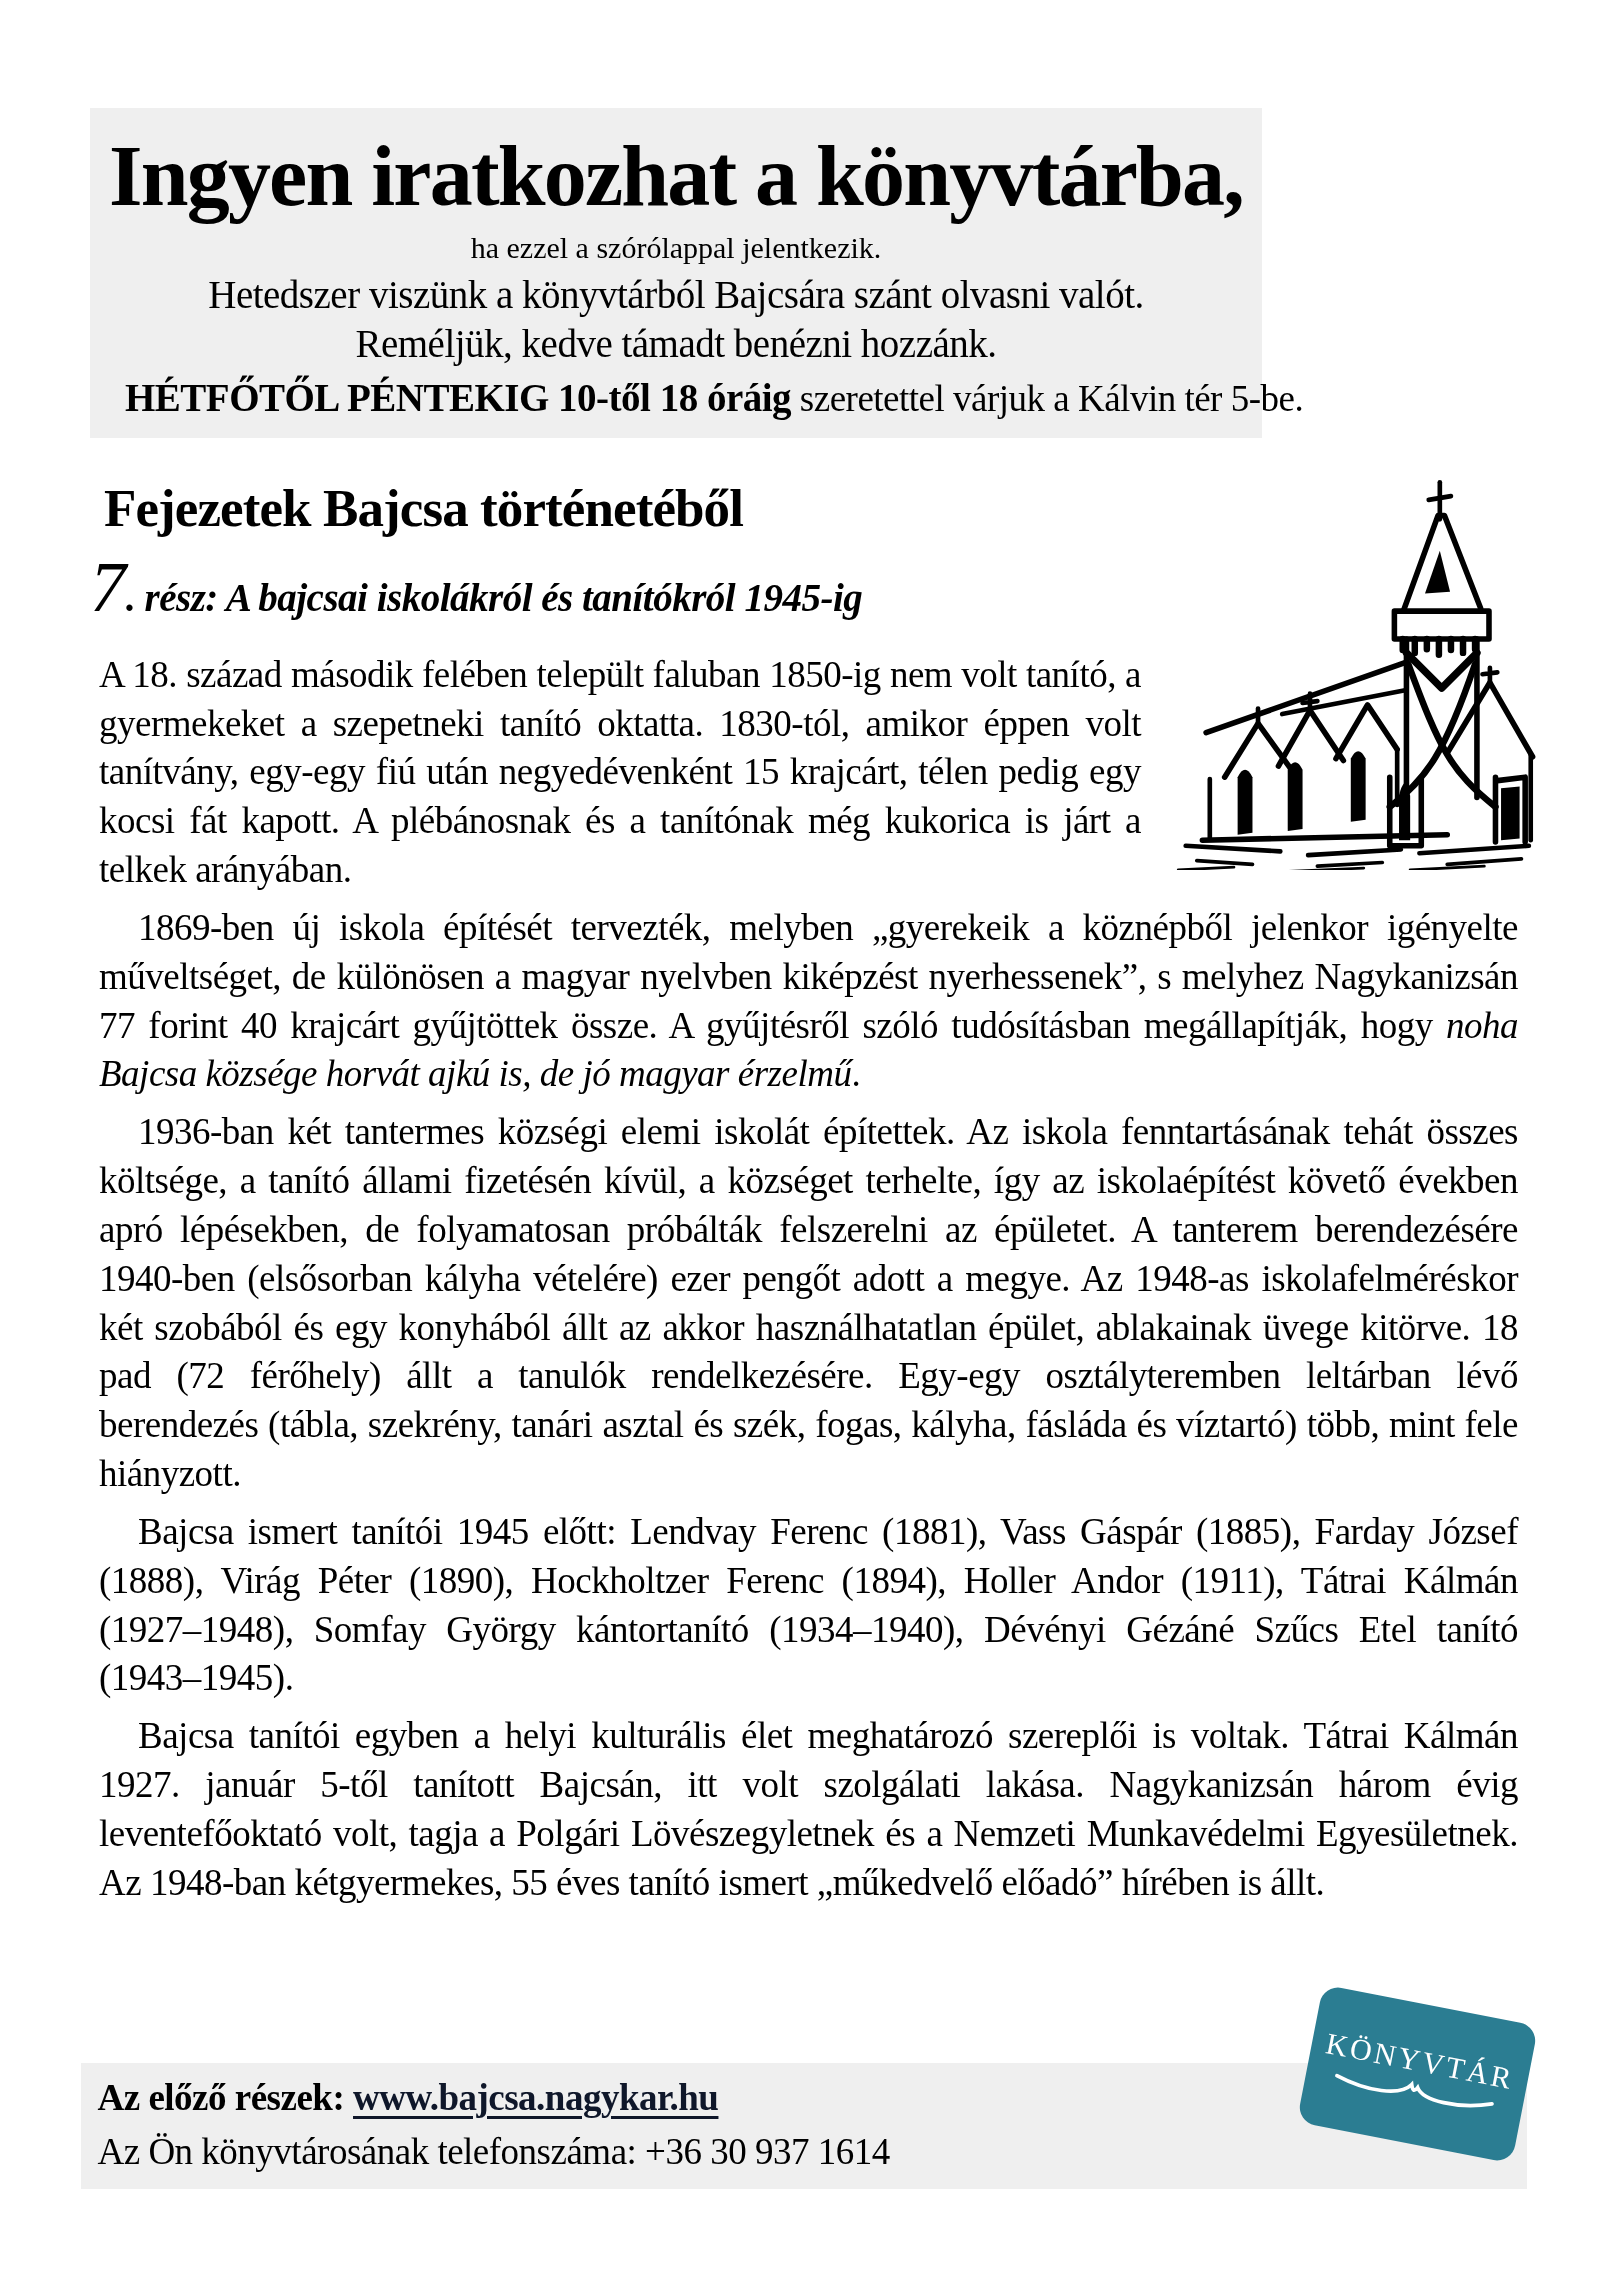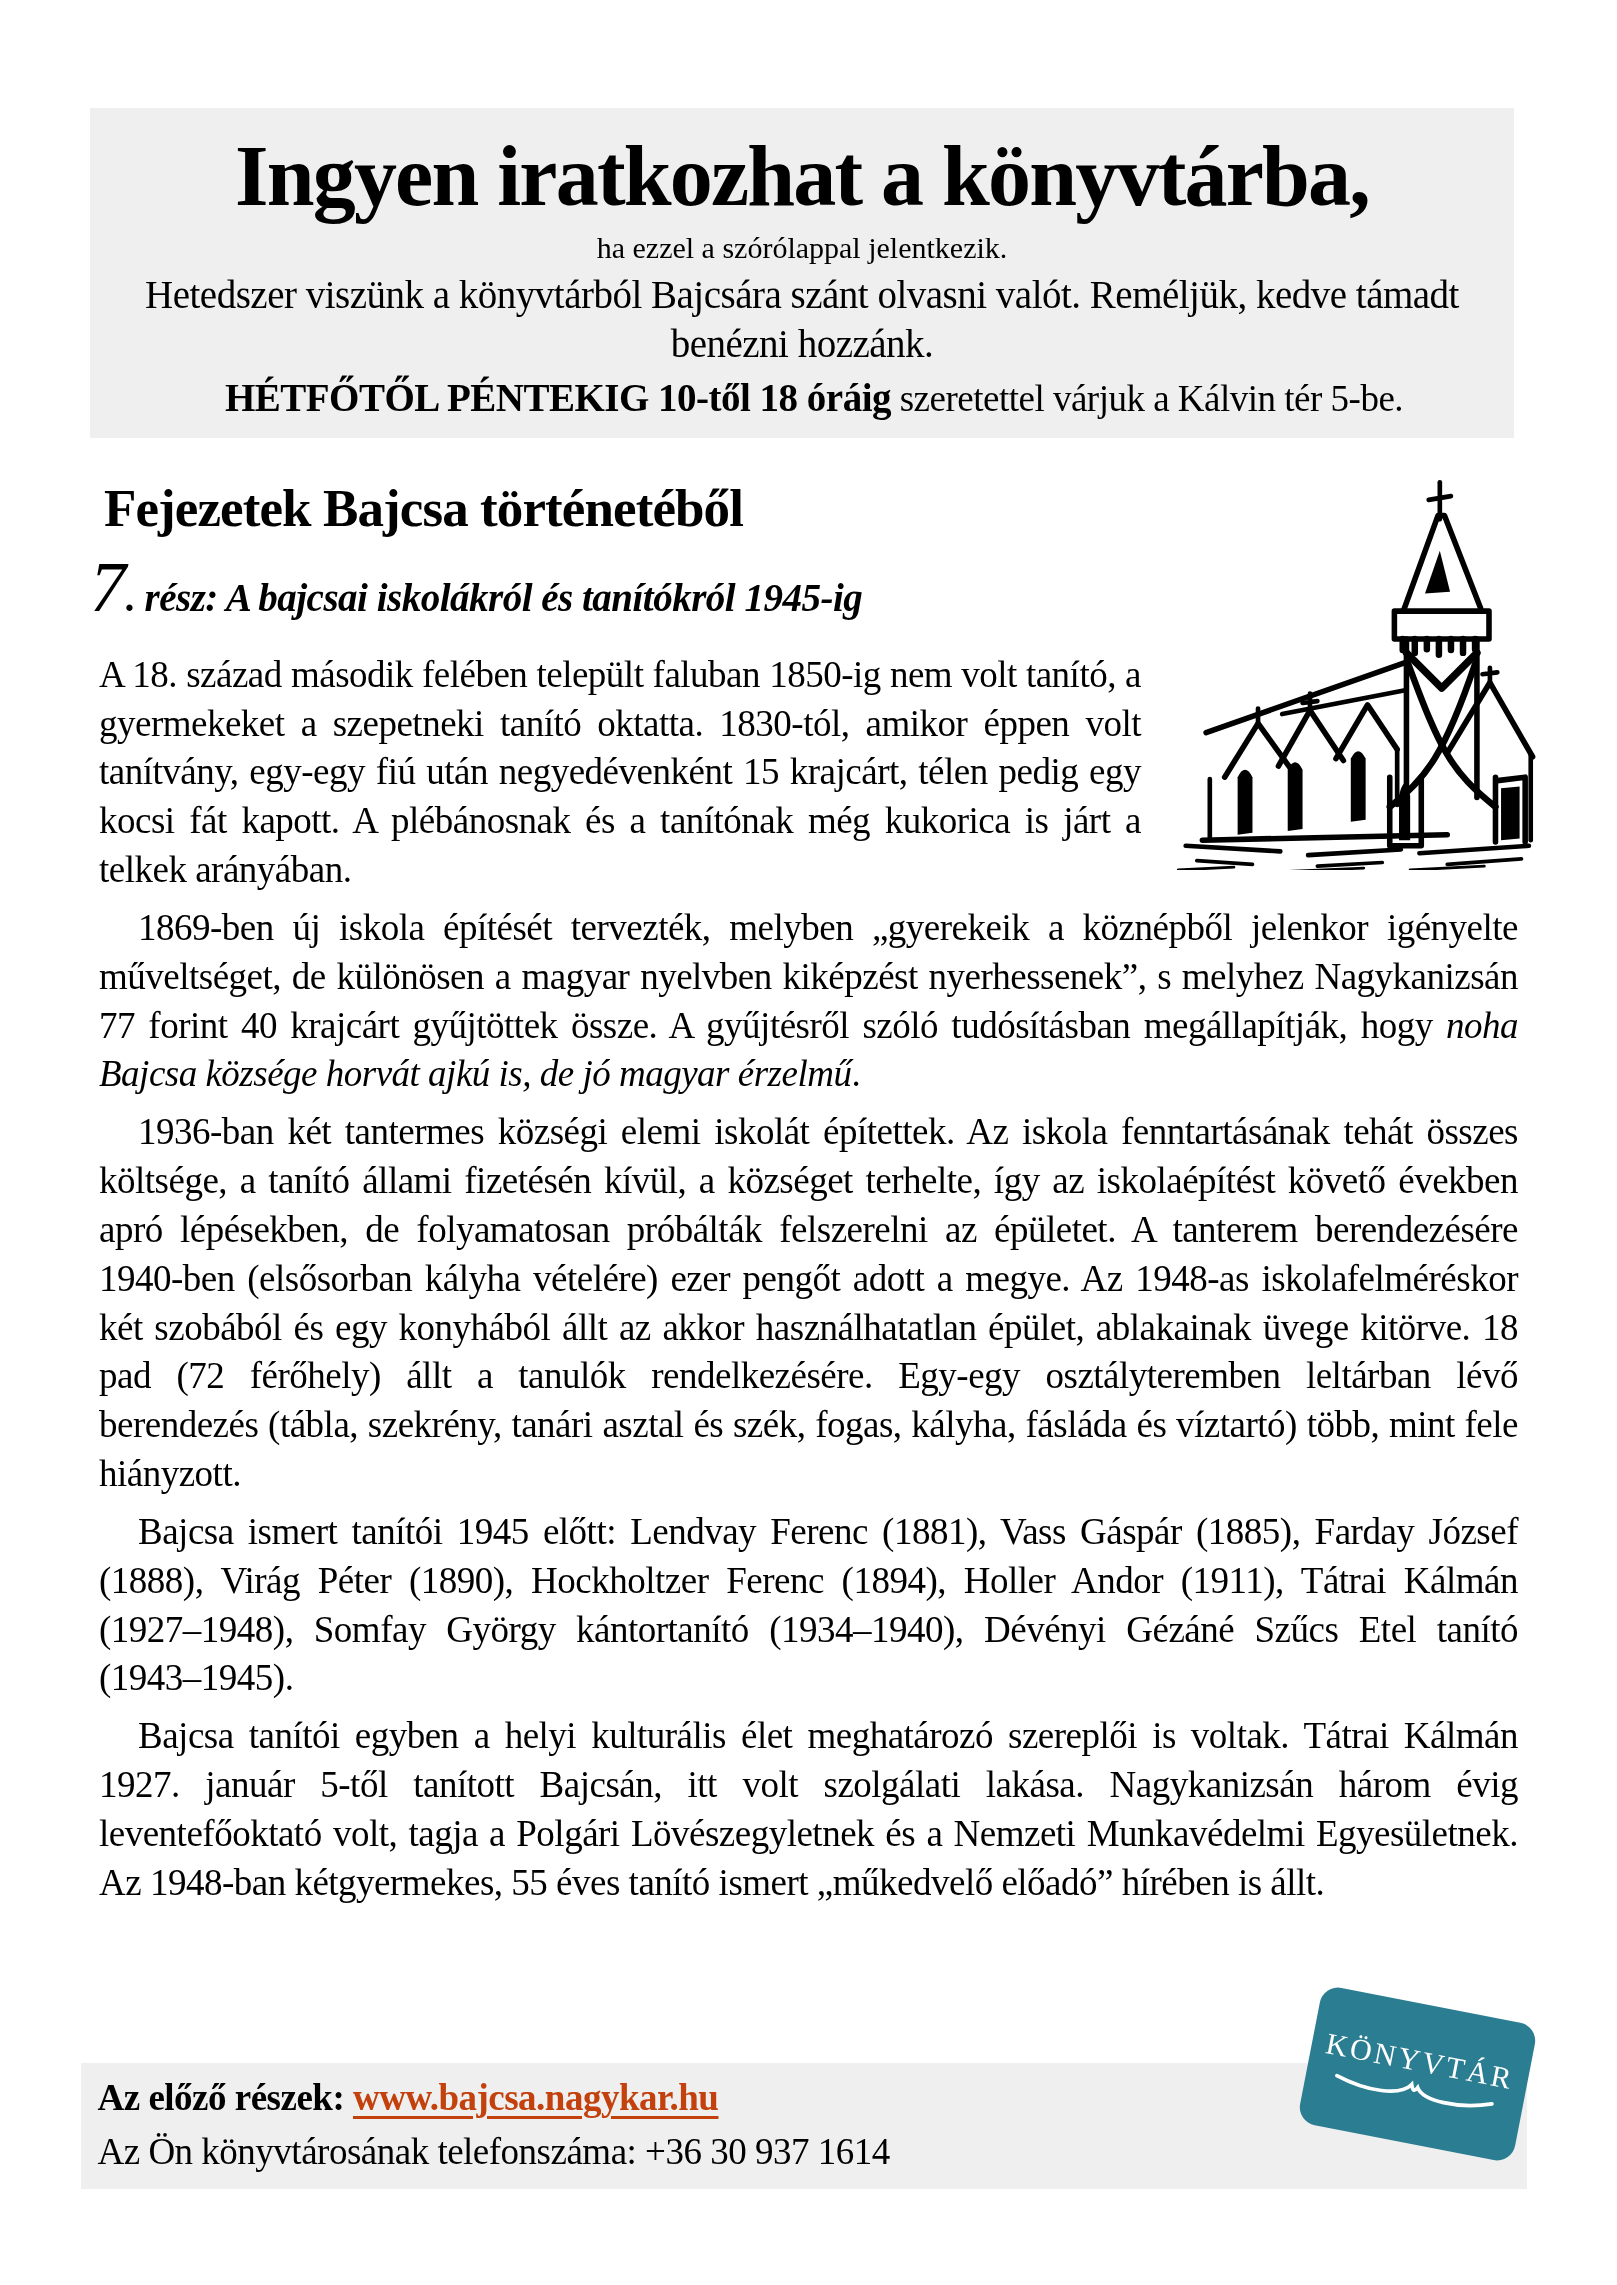--- a/index.html
+++ b/index.html
@@ -7,21 +7,21 @@
     position:relative;
     width:1617px;height:2286px;
     background:#ffffff;
     font-family:"Liberation Serif", serif;
     color:#000;
     overflow:hidden;
     margin:0 auto;
   }
   
   .header-box{
-    position:absolute;left:90px;top:108px;width:1424px;
+    position:absolute;left:90px;top:108px;width:1172px;
     box-sizing:border-box;
     background:#efefef;
     text-align:center;
     padding:20px 11px 14.7px 11px;
   }
   .main-title{
     font-size:86px;font-weight:bold;line-height:1.12;
     letter-spacing:-1.8px;margin:0 0 5.5px 0;white-space:nowrap;
   }
   .sub-bold{
@@ -65,21 +65,21 @@
     position:absolute;left:81px;top:2063px;width:1446px;
     box-sizing:border-box;
     background:#efefef;
     padding:11px 16.5px 13px 16.5px;
   }
   .footer-line1{font-size:37px;font-weight:bold;line-height:1.3;letter-spacing:-0.5px;}
   .footer-link{
     text-decoration:underline;
     text-decoration-thickness:2.8px;
     text-underline-offset:6.4px;
-    color:#c2410c;font-weight:bold;
+    color:#0f172a;font-weight:bold;
   }
   .footer-line2{font-size:37px;line-height:1.3;letter-spacing:-0.5px;margin-top:5.5px;}
   
   .logo{
     position:absolute;left:1308px;top:2004px;width:219px;height:140px;
     background:#2b7d92;border-radius:18.4px;
     transform:rotate(11deg);
     display:flex;flex-direction:column;align-items:center;justify-content:center;
   }
   .logo-text{

